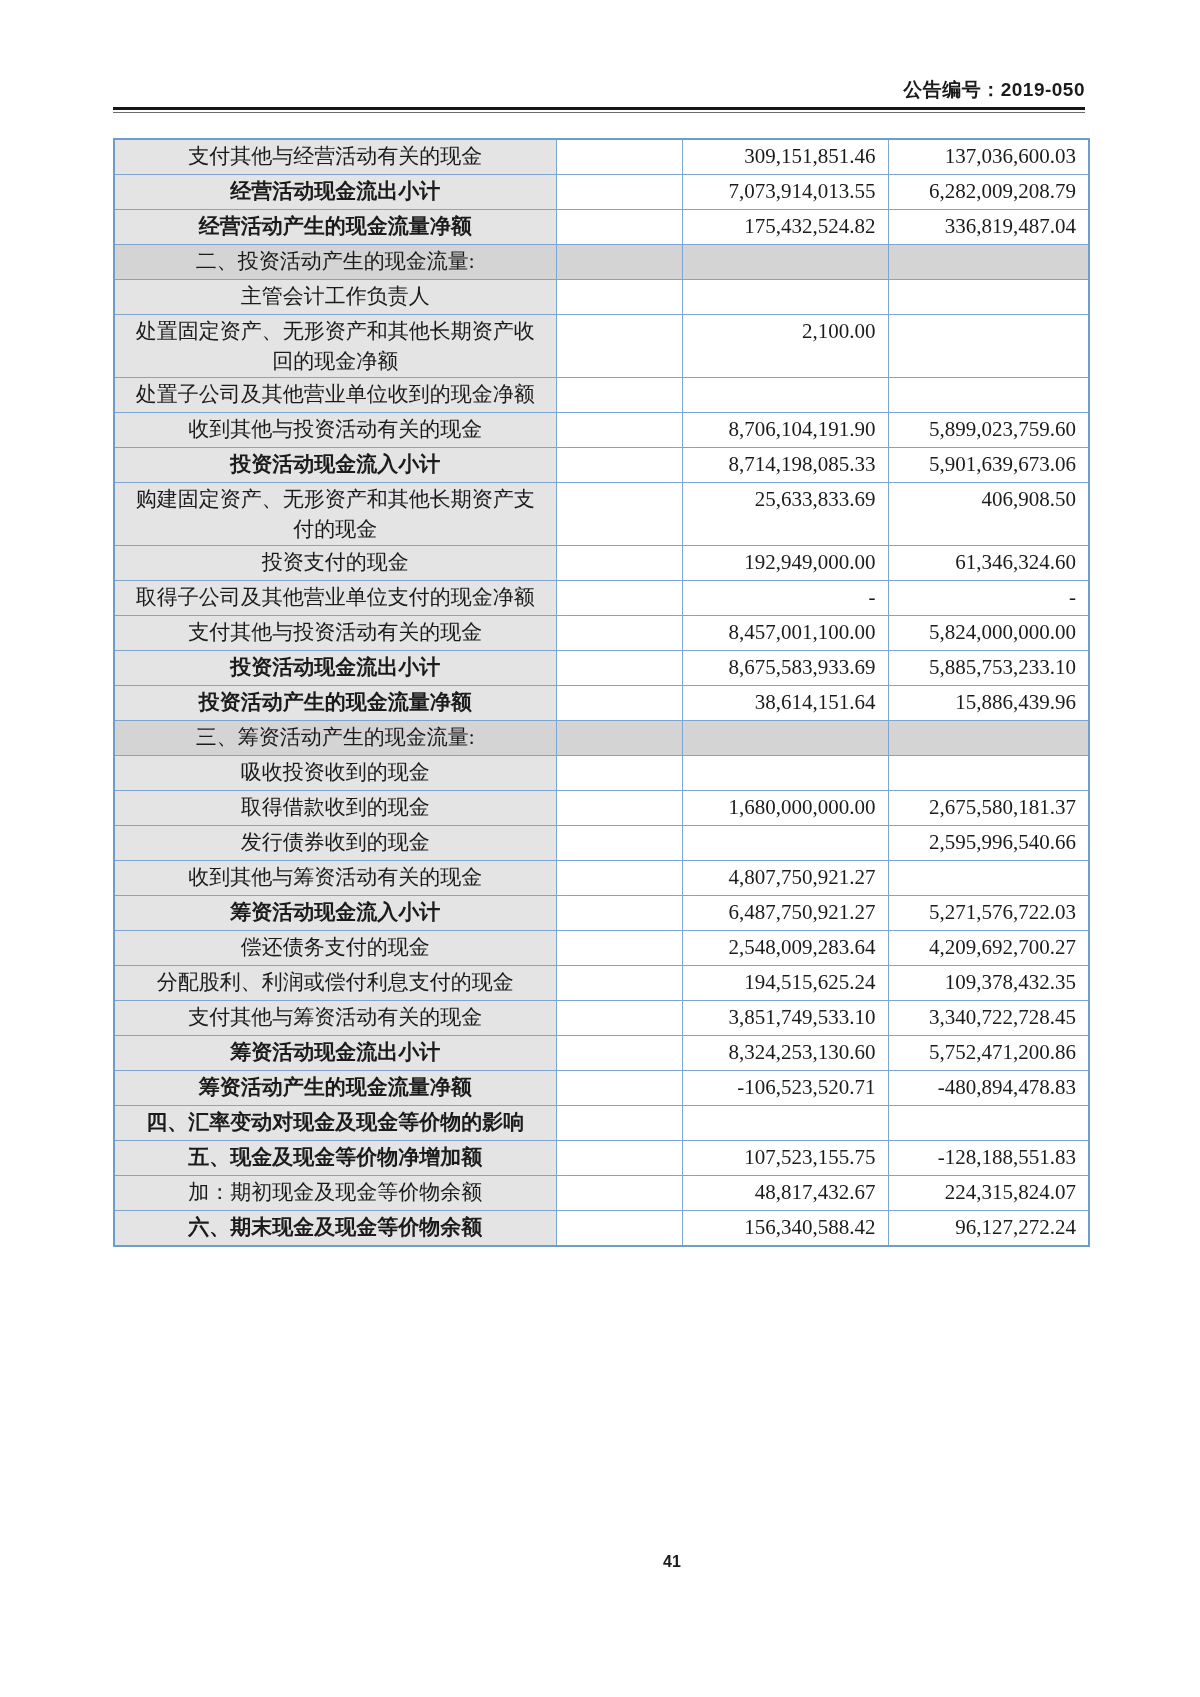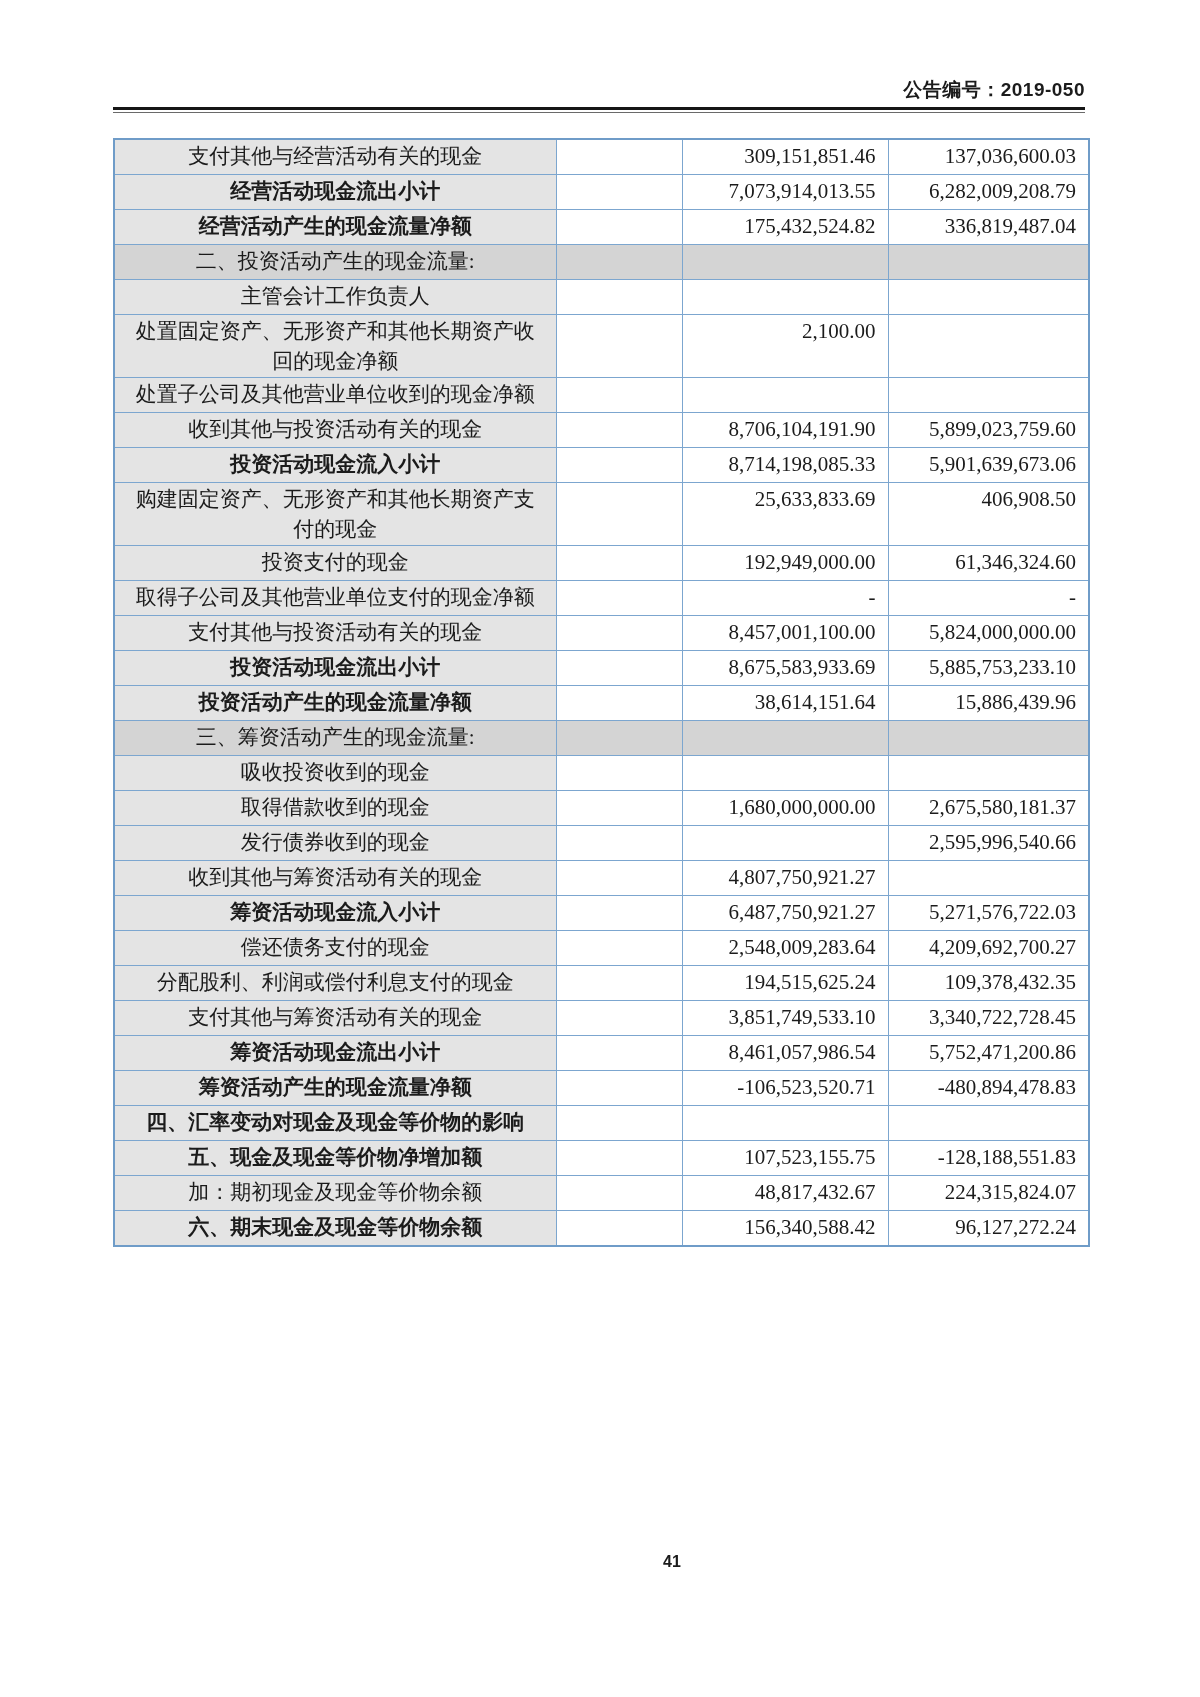--- a/index.html
+++ b/index.html
@@ -236,21 +236,21 @@
         </tr>
         <tr class="item">
           <td class="label-cell">支付其他与筹资活动有关的现金</td>
           <td class="note-cell"></td>
           <td class="value-cell">3,851,749,533.10</td>
           <td class="value-cell">3,340,722,728.45</td>
         </tr>
         <tr class="subtotal">
           <td class="label-cell">筹资活动现金流出小计</td>
           <td class="note-cell"></td>
-          <td class="value-cell">8,461,057,986.54</td>
+          <td class="value-cell">8,324,253,130.60</td>
           <td class="value-cell">5,752,471,200.86</td>
         </tr>
         <tr class="subtotal">
           <td class="label-cell">筹资活动产生的现金流量净额</td>
           <td class="note-cell"></td>
           <td class="value-cell">-106,523,520.71</td>
           <td class="value-cell">-480,894,478.83</td>
         </tr>
         <tr class="major">
           <td class="label-cell">四、汇率变动对现金及现金等价物的影响</td>

